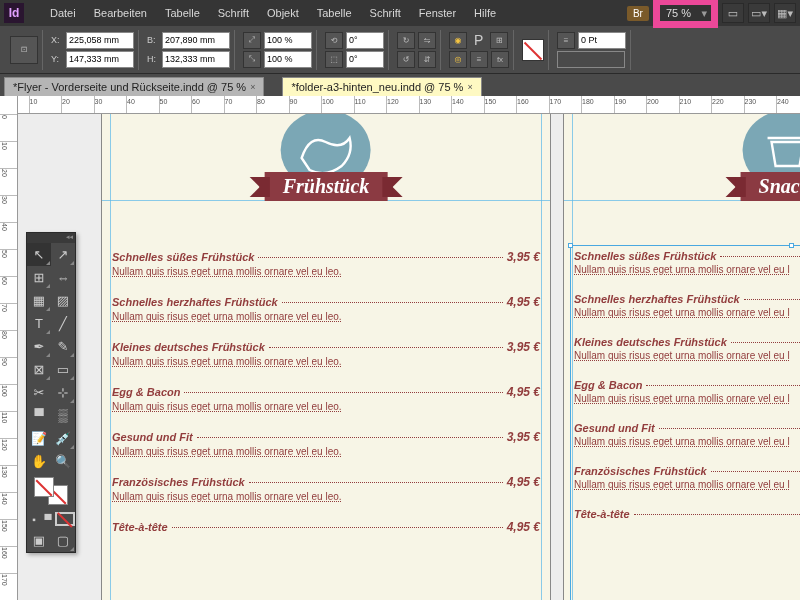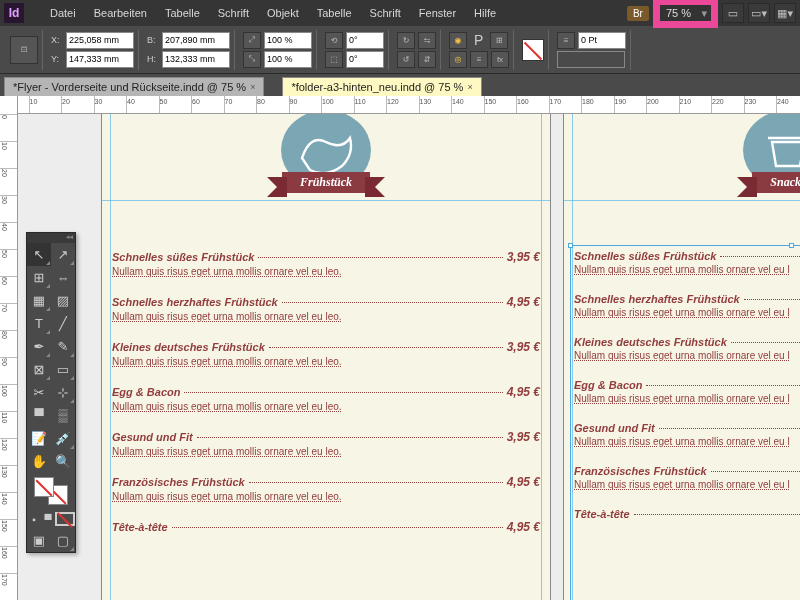--- a/index.html
+++ b/index.html
@@ -33,21 +33,21 @@
 .canvas{position:absolute;top:18px;left:0;right:0;bottom:0;overflow:hidden}
 .page{position:absolute;background:#f7f5e6;border:1px solid #888}
 .page1{left:83px;top:-10px;width:450px;height:600px}
 .page2{left:545px;top:-10px;width:450px;height:600px}
 .guide-v{position:absolute;top:0;bottom:0;width:1px;background:#5ab8e8;opacity:.7}
 .guide-h{position:absolute;left:0;right:0;height:1px;background:#5ab8e8;opacity:.7}
 .badge-wrap{position:absolute;top:5px;left:50%;transform:translateX(-50%);text-align:center}
 .circle{width:90px;height:80px;background:#7ba7b5;border-radius:50%;margin:0 auto;position:relative;overflow:hidden}
 .circle svg{width:100%;height:100%}
 .ribbon{position:relative;top:-18px;display:flex;justify-content:center}
-.ribbon-c{background:#8b3a42;color:#fff;padding:3px 18px;font-style:italic;font-weight:bold;font-size:12px;font-family:Georgia,serif;position:relative}
+.ribbon-c{background:#8b3a42;color:#fff;padding:3px 18px;font-style:italic;font-weight:bold;font-size:20px;font-family:Georgia,serif;position:relative}
 .ribbon-c::before,.ribbon-c::after{content:"";position:absolute;top:5px;border:10px solid #7a2a32}
 .ribbon-c::before{left:-15px;border-left-color:transparent}
 .ribbon-c::after{right:-15px;border-right-color:transparent}
 .menu-items{position:absolute;top:145px;left:10px;right:10px}
 .menu-item{margin-bottom:18px;position:relative}
 .menu-title{font-family:Georgia,serif;font-style:italic;font-weight:bold;color:#923d3d;font-size:12px;display:flex;align-items:baseline}
 .menu-title .dots{flex:1;border-bottom:1px dotted #923d3d;margin:0 4px;position:relative;top:-3px}
 .menu-title .price{color:#923d3d;font-size:12px}
 .menu-desc{color:#923d3d;font-size:10px;text-decoration:underline;text-decoration-style:dotted;margin-top:2px}
 .text-frame{position:absolute;border:1px solid #4aa8e0;pointer-events:none}

